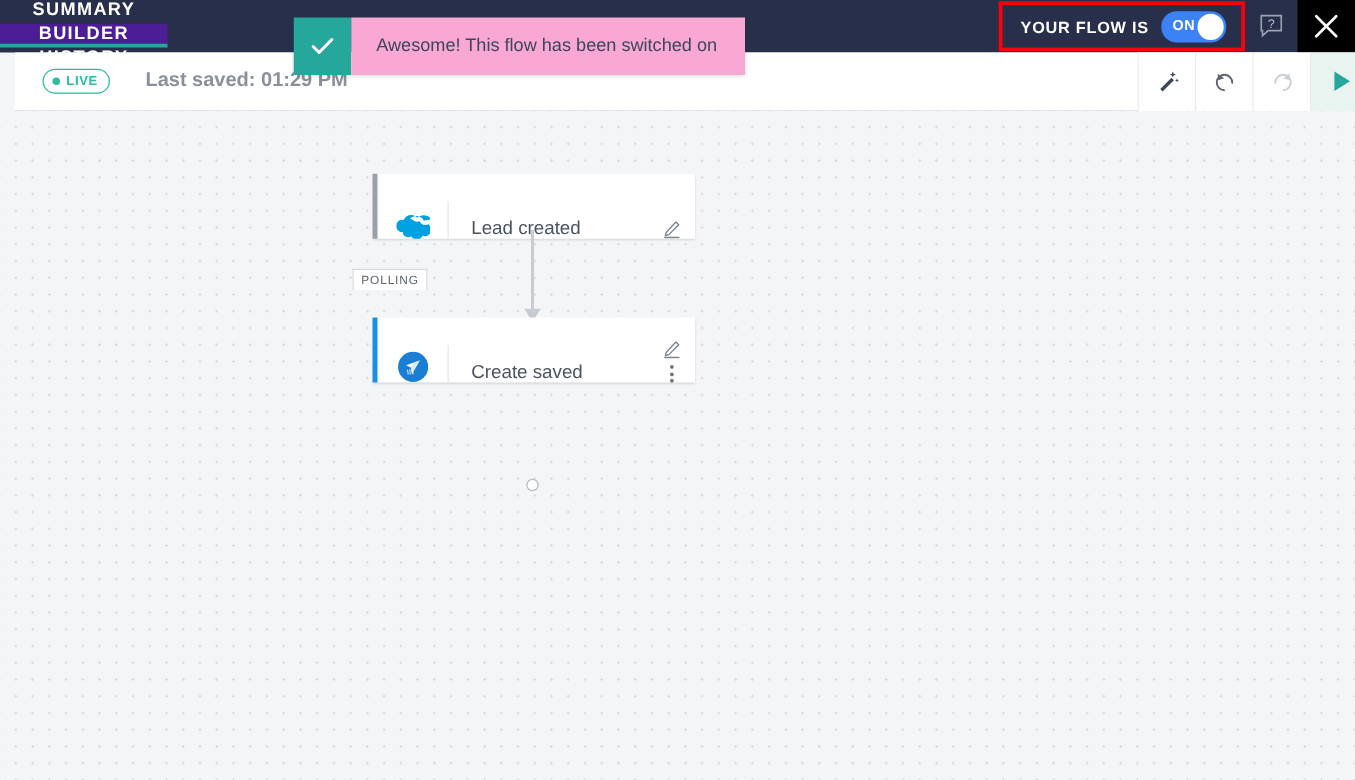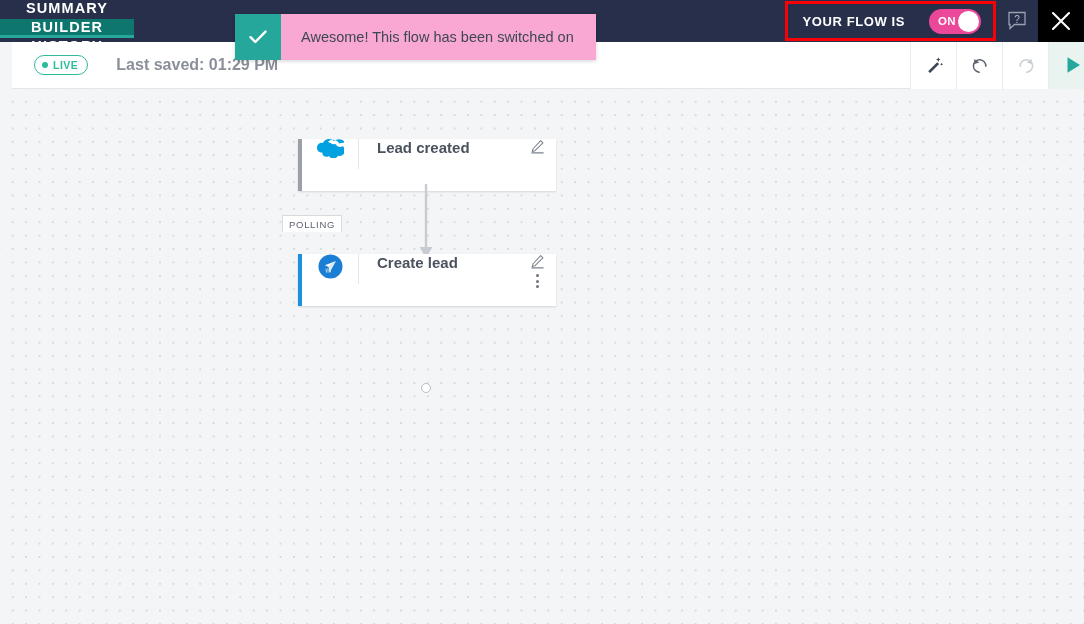--- a/index.html
+++ b/index.html
@@ -19,38 +19,38 @@
     display: flex; align-items: stretch;
   }
   .tabs { display: flex; align-items: stretch; height: 42px; flex-direction: column; }
   .tab {
     display: flex; align-items: center; justify-content: center;
     padding: 0 26px; height: 42px;
     color: #ffffff; font-size: 14.5px; font-weight: bold;
     letter-spacing: 1.1px; cursor: pointer;
     border-bottom: 3px solid transparent;
   }
-  .tab.active { background: #0f766e; border-bottom: 3px solid #25a79b; }
+  .tab.active { background: #4c1d95; border-bottom: 3px solid #25a79b; }
 
   .topbar-right {
     margin-left: auto; display: flex; align-items: stretch; height: 42px;
   }
   .flow-toggle-wrap {
-    display: flex; align-items: center; gap: 24px;
+    display: flex; align-items: center; gap: 10px;
     padding: 0 12px 0 14px;
     border: 3px solid #fb0007;
     margin: 1px 0 1px 0;
   }
   .flow-toggle-label {
     color: #ffffff; font-size: 13px; font-weight: bold; letter-spacing: .6px;
     white-space: nowrap;
   }
   .toggle {
     position: relative; width: 52px; height: 25px; border-radius: 13px;
-    background: #ec4899; display: flex; align-items: center;
+    background: #3b82f6; display: flex; align-items: center;
     cursor: pointer;
   }
   .toggle .on-text {
     position: absolute; left: 9px; top: 50%; transform: translateY(-50%);
     color: #ffffff; font-size: 11.5px; font-weight: bold; letter-spacing: .4px;
   }
   .toggle .knob {
     position: absolute; right: 2px; top: 2px;
     width: 21px; height: 21px; border-radius: 50%;
     background: #ffffff;
@@ -114,21 +114,21 @@
     background-color: #f4f5f7;
     background-image: radial-gradient(#d7dade 1px, transparent 1.1px);
     background-size: 13.4px 13.4px;
     background-position: 6px 6px;
     overflow: hidden;
   }
 
   .node {
     position: absolute; width: 258px; background: #ffffff;
     box-shadow: 0 1px 2px rgba(0,0,0,.13);
-    display: flex; align-items: flex-start; font-weight: bold;
+    display: flex; align-items: flex-end;
   }
   .node.trigger { left: 298px; top: 50px; height: 52px; border-left: 4px solid #9aa0a8; }
   .node.action  { left: 298px; top: 165px; height: 52px; border-left: 4px solid #1a8fe3; }
 
   .polling-badge {
     position: absolute; left: 282px; top: 126px;
     background: #ffffff; border: 1px solid #d7dade; border-bottom: none;
     font-size: 9.5px; color: #5c636d; letter-spacing: .7px;
     padding: 3px 6px 2px 6px;
   }
@@ -274,21 +274,21 @@
     <div class="node action">
       <div class="node-icon">
         <svg width="25" height="25" viewBox="0 0 26 26">
           <circle cx="13" cy="13" r="12.5" fill="#1a7fd4"></circle>
           <path d="M18.8 7.4 L7.2 11.6 L11 13.6 Z" fill="#ffffff"></path>
           <path d="M18.8 7.4 L11 13.6 L11.9 19.4 Z" fill="#ffffff" opacity=".85"></path>
           <path d="M8.2 15.2 L9.0 19.3 M10.2 15.0 L10.6 19.4 M12.2 15.6 L13.1 19.2" stroke="#ffffff" stroke-width="1" opacity=".7"></path>
         </svg>
       </div>
       <div class="node-divider"></div>
-      <div class="node-title">Create lead</div>
+      <div class="node-title">Create saved</div>
       <div class="node-actions">
         <span class="icon-btn">
           <svg width="15" height="15" viewBox="0 0 16 16">
             <path d="M11.4 1.7 L13.8 4.1 L5.4 12.5 L2.4 13.4 L3.3 10.4 Z" fill="none" stroke="#7a828d" stroke-width="1.1" stroke-linejoin="round"></path>
             <path d="M2 14.9 L14 14.9" stroke="#7a828d" stroke-width="1.3" stroke-linecap="round"></path>
           </svg>
         </span>
         <span class="dots">
           <i></i>
           <i></i>

